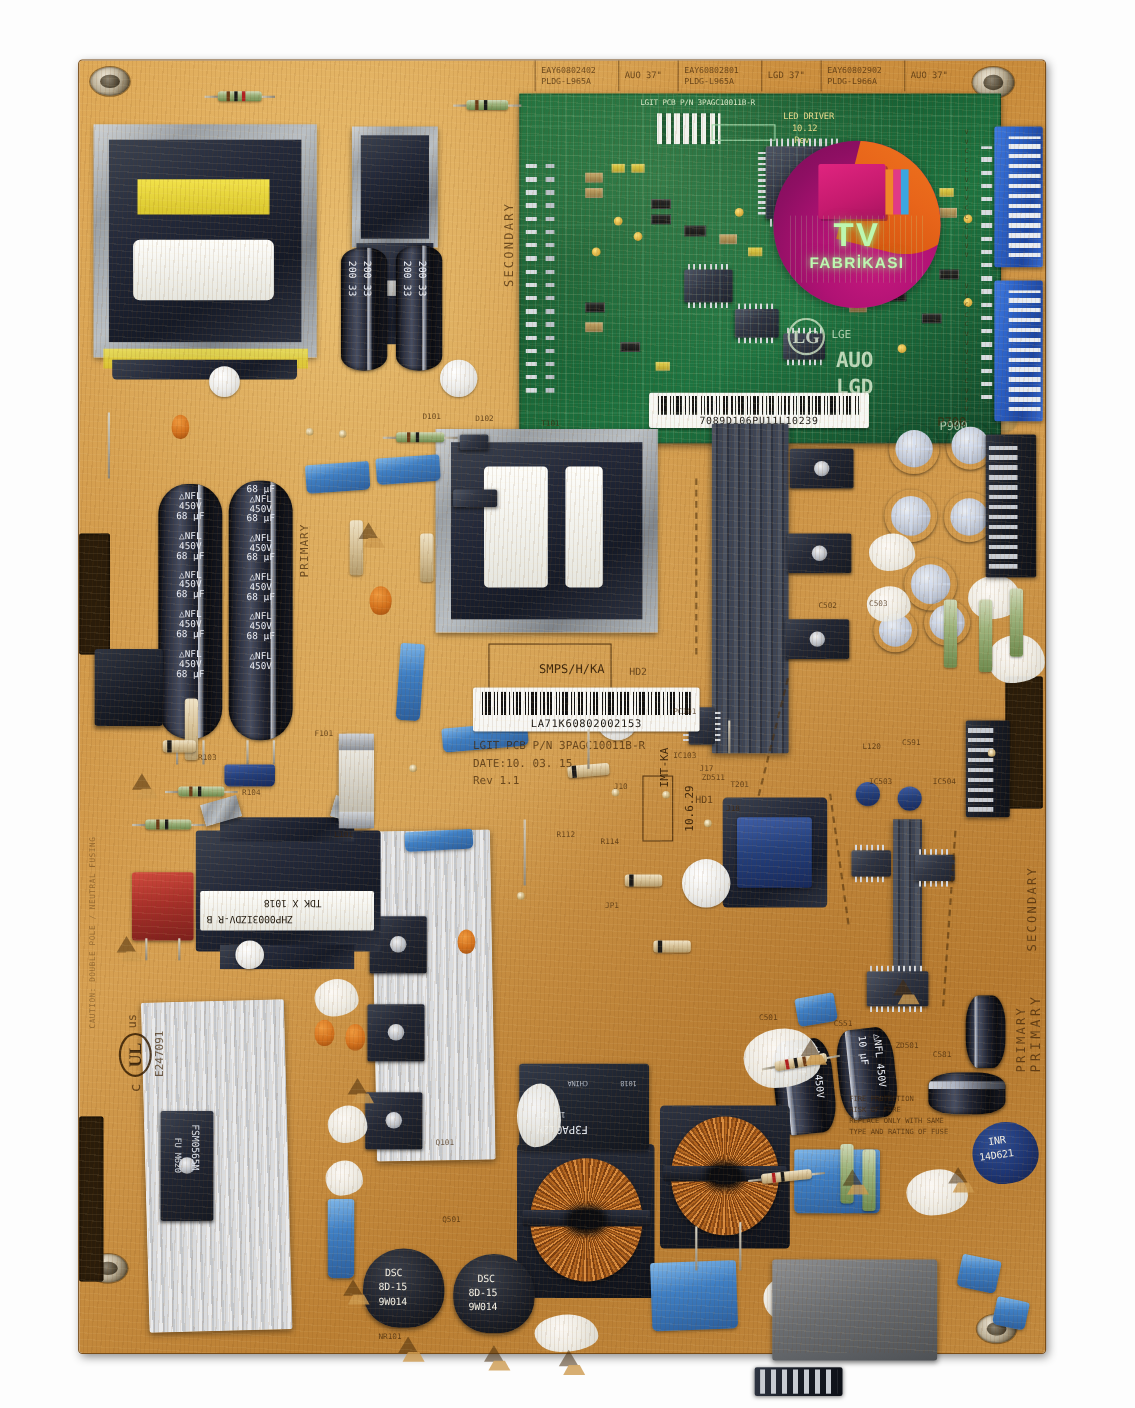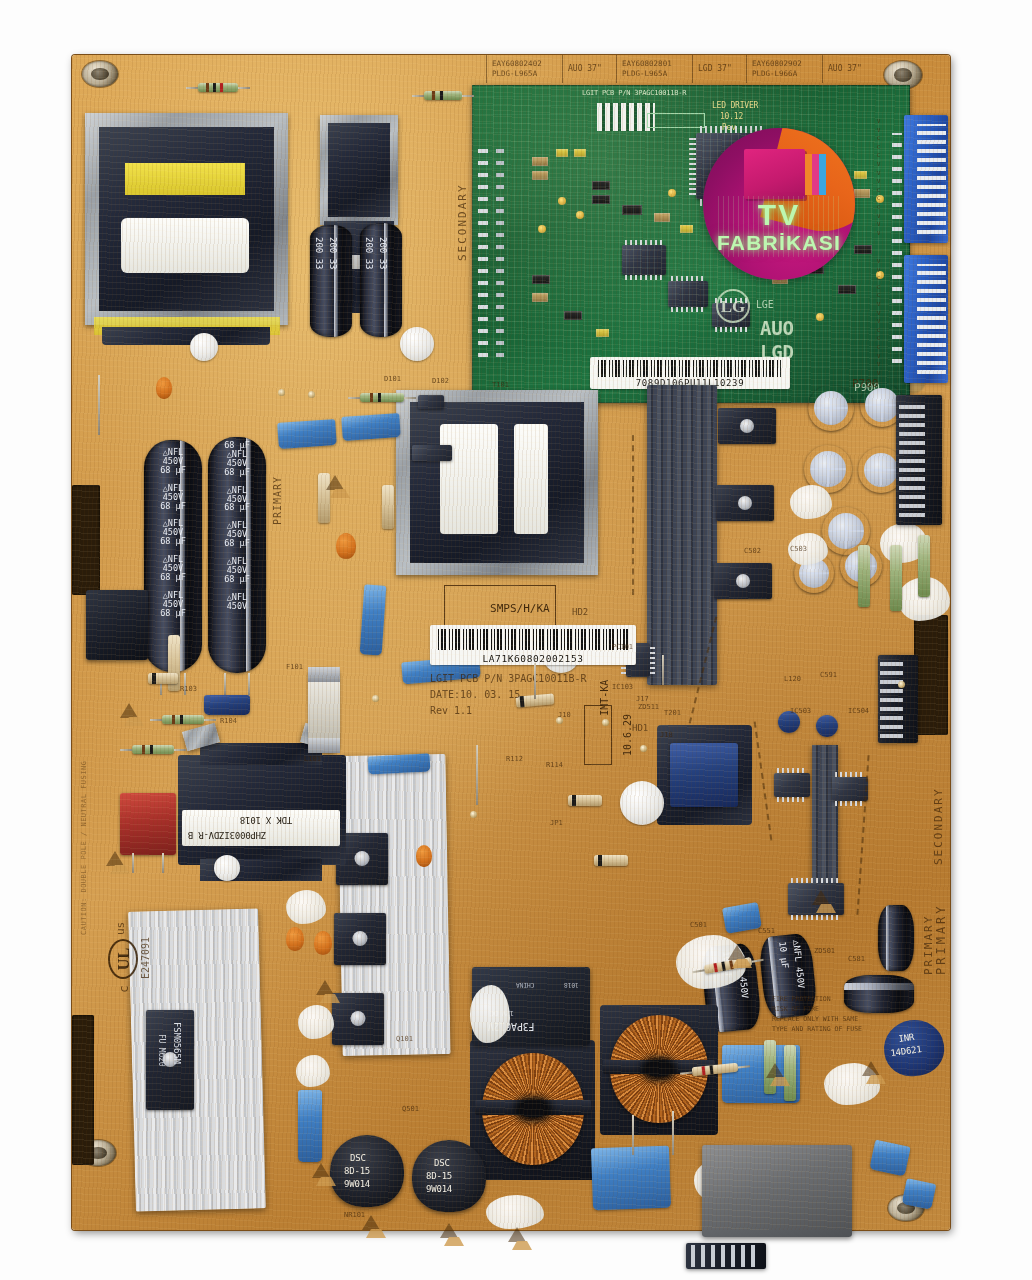--- a/index.html
+++ b/index.html
@@ -411,21 +411,21 @@
   #wm .b3 { left: 76.5%; background: #3ba6e0; }
   #wm .wm-tv, #wm .wm-fab {
     position: absolute; width: 100%; text-align: center;
     color: #bdf7b0;
     font-family: "Liberation Sans", sans-serif;
     font-weight: bold;
     letter-spacing: 2px;
     text-shadow: 0 0 6px rgba(150,255,140,.85), 0 0 12px rgba(110,230,110,.55);
   }
   #wm .wm-tv  { top: 46%; font-size: 30px; }
-  #wm .wm-fab { top: 68%; font-size: 21px; letter-spacing: 1.2px; }
+  #wm .wm-fab { top: 68%; font-size: 14px; letter-spacing: 1.2px; }
   #wm .glow {
     position: absolute; left: 10%; right: 10%; top: 45%; height: 40%;
     background: repeating-linear-gradient(90deg, rgba(180,255,170,.18) 0 1px, rgba(0,0,0,0) 1px 5px);
     pointer-events: none;
   }
   .rot90  { transform: rotate(-90deg); transform-origin: left top; }
   .rot90r { transform: rotate(90deg);  transform-origin: left top; }
   .rot180 { transform: rotate(180deg); }
 </style>
 </head>

